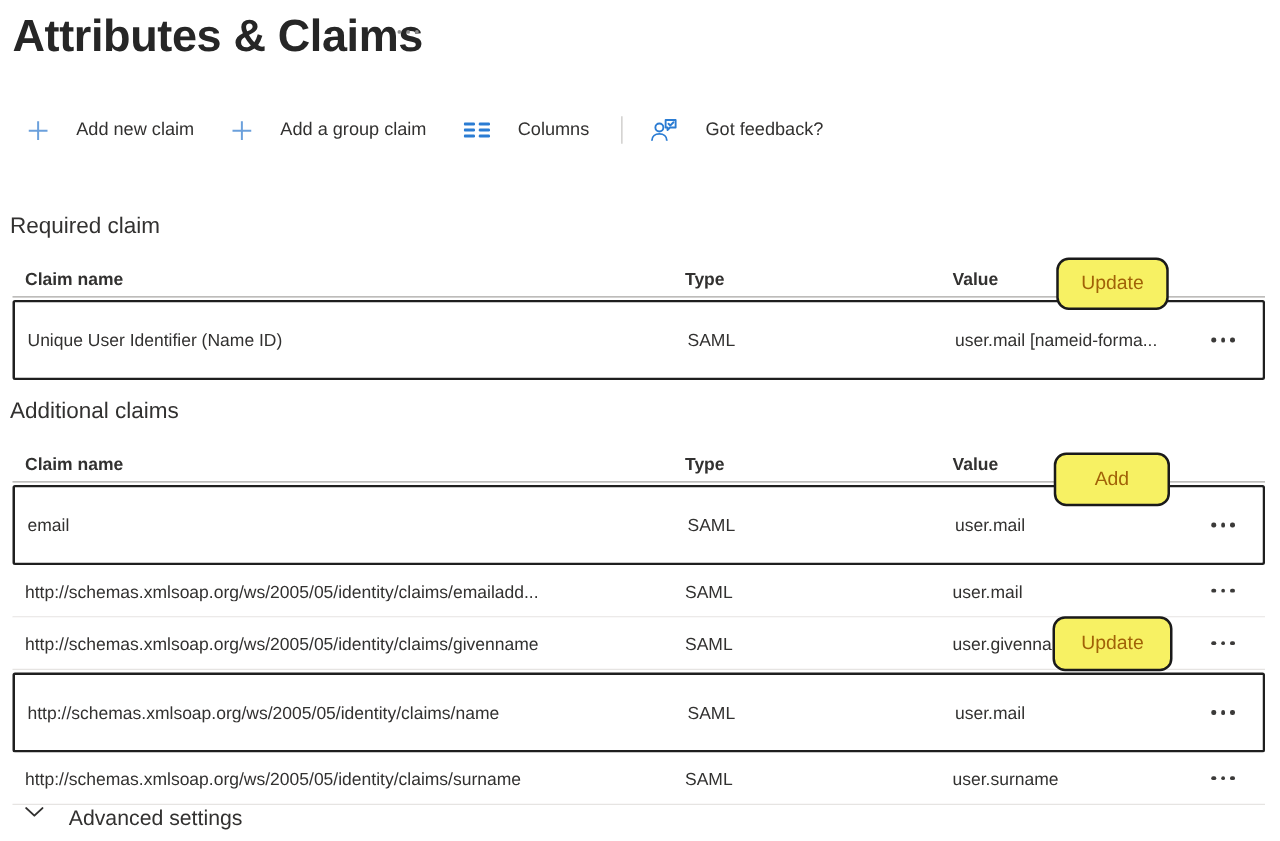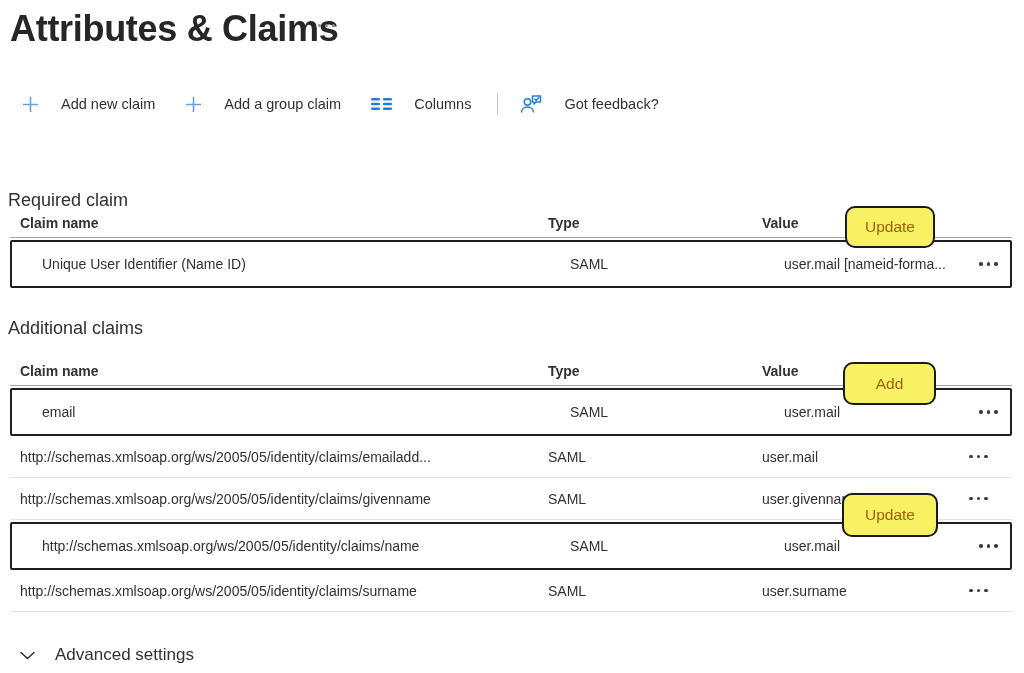--- a/index.html
+++ b/index.html
@@ -14,48 +14,48 @@
 
   
   .toolbar { left:18px; top:90px; display:flex; align-items:center; height:28px; }
   .tb-btn { display:flex; align-items:center; gap:22px; font-size:14.5px; color:#323130; cursor:pointer; padding:3px 4px; }
   .tb-btn + .tb-btn { margin-left:22px; }
   .tb-sep { width:1px; height:22px; background:#c8c6c4; margin:0 18px 0 22px; }
   svg.icon { display:block; }
 
   
   .section-heading { left:8px; font-size:18px; color:#323130; }
-  .h-required { top:170px;margin-top:20px; }
+  .h-required { top:170px; }
   .h-additional { top:318px; }
 
   
   .table { left:10px; width:1002px; }
   .t-required { top:208px; }
   .t-additional { top:356px; }
   .grid-row { display:grid; grid-template-columns:528px 214px 193px 1fr; align-items:center; padding:0 10px; }
   .thead { height:30px; font-weight:700; font-size:14px; color:#323130; border-bottom:1px solid #a8a6a4; }
   .trow { height:42px; font-size:14px; border-bottom:1px solid #e6e4e2; background:#fff; cursor:pointer; }
   .t-required .trow { height:46px; }
   .boxed { border:2px solid #1f1f1f; border-radius:2px; margin-top:2px; }
-  .boxed .trow { border-bottom:none; height:44px;margin-left:20px; }
+  .boxed .trow { border-bottom:none; height:60px; }
   .cell-name, .cell-type, .cell-value { white-space:nowrap; overflow:hidden; }
   .cell-actions { justify-self:center; }
   .dots3 { display:flex; gap:4px; padding:6px 2px; cursor:pointer; }
   .dots3 i { width:3.5px; height:3.5px; background:#3b3a39; border-radius:50%; display:block; }
 
   
   .callout { position:absolute; background:#f7f163; border:2px solid #1a1a1a; border-radius:10px;
              display:flex; align-items:center; justify-content:center; font-size:15.5px; color:#a16207;
              z-index:30; }
   .callout-update-1 { left:845px; top:206px; width:90px; height:42px; }
   .callout-add      { left:843px; top:362px; width:93px; height:43px; }
   .callout-update-2 { left:842px; top:493px; width:96px; height:44px; }
 
   
-  .advanced { left:20px; top:645px; display:flex; align-items:center; gap:20px; cursor:pointer; }
+  .advanced { left:20px; top:645px; display:flex; gap:20px; cursor:pointer; }
   .advanced .label { font-size:17px; color:#323130; }
 </style>
 </head>
 <body>
 
 <div class="abs page-title">Attributes &amp; Claims</div>
 <div class="abs title-dots">
     <i></i>
     <i></i>
     <i></i>

